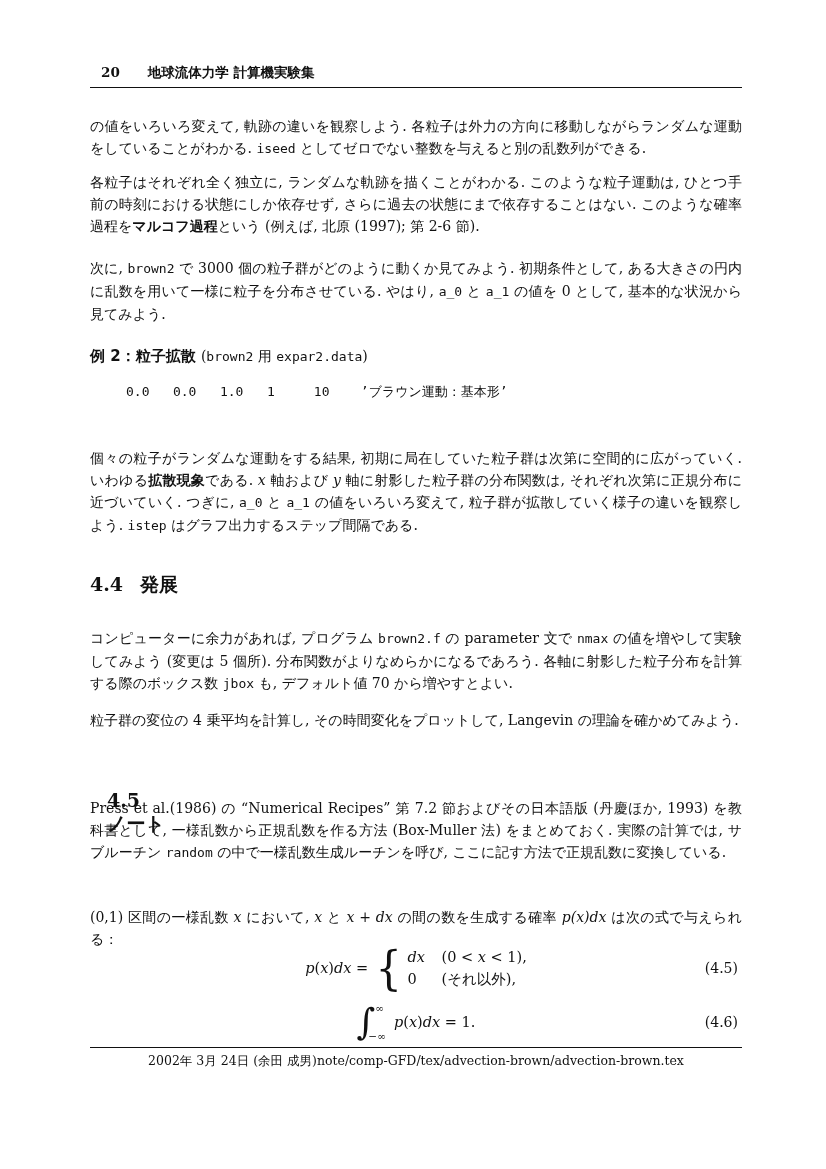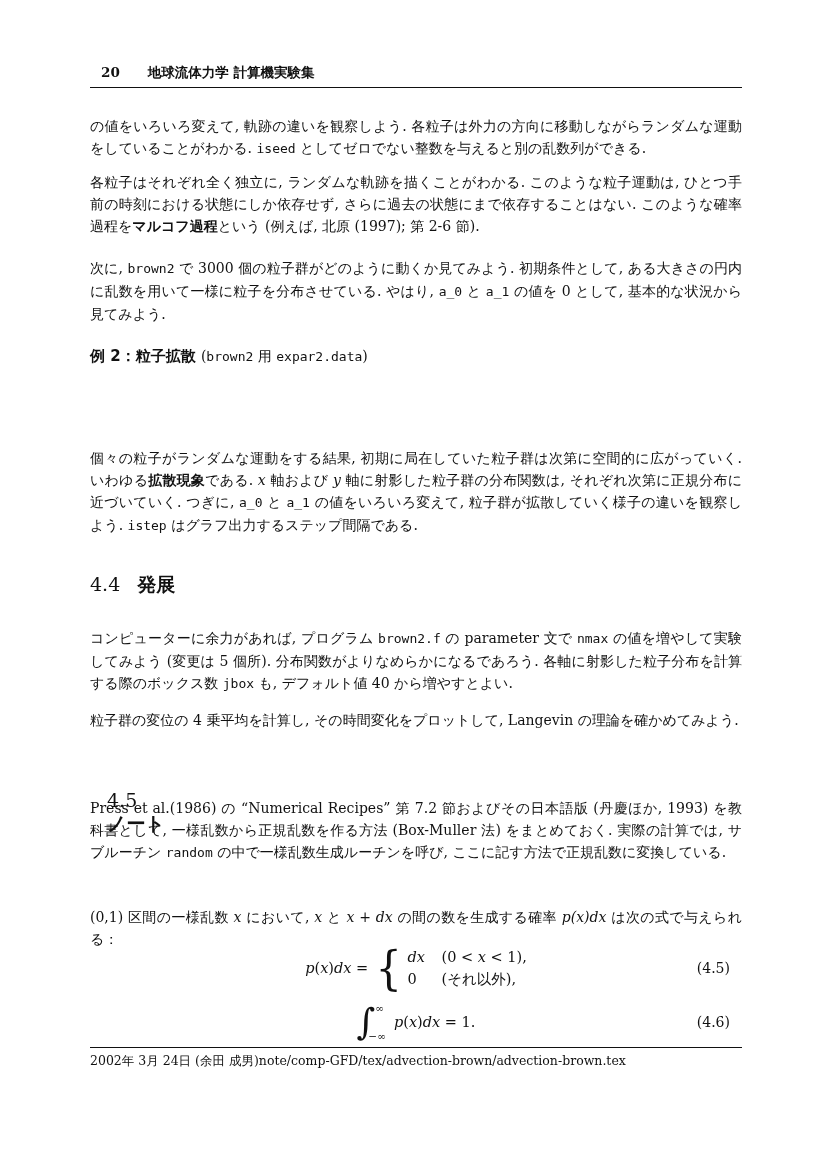--- a/index.html
+++ b/index.html
@@ -41,55 +41,55 @@
   .code-block {
     font-family:"DejaVu Sans Mono","Liberation Mono",monospace;
     font-size:13px; line-height:23px; white-space:pre;
     padding-left:36px;
   }
 
   
   .section-heading { display:flex; align-items:baseline; }
   .section-number {
     font-family:"DejaVu Serif","Liberation Serif",serif;
-    font-weight:400; font-size:19px;
+    font-weight:700; font-size:19px;
   }
   .section-title {
     font-family:"DejaVu Sans","Liberation Sans",sans-serif;
     font-weight:700; font-size:19px; margin-left:17px;
   }
 
   
   .equation { display:flex; justify-content:center; align-items:center; position:absolute; left:0; width:652px; }
   .eq-center { display:flex; align-items:center; font-size:14.5px; }
   .math { font-family:"DejaVu Serif","Liberation Serif",serif; }
   .cases-brace {
     font-family:"DejaVu Serif","Liberation Serif",serif;
     font-size:46px; font-weight:400; line-height:0;
     margin:0 4px 0 6px; transform:scaleX(0.9);
   }
   .cases { display:flex; flex-direction:column; }
   .case-row { display:flex; line-height:22px; }
   .case-val { width:34px; }
   .eq-number {
-    position:absolute; right:12px; top:50%; transform:translateY(-50%);
+    position:absolute; right:4px; top:50%; transform:translateY(-50%);
     font-size:14px;
   }
   .integral { display:inline-flex; align-items:center; margin-right:8px; }
   .int-glyph { font-size:36px; line-height:40px; font-family:"DejaVu Serif","Liberation Serif",serif; }
   .int-limits {
     display:inline-flex; flex-direction:column; justify-content:space-between;
     height:42px; font-size:10.5px; line-height:11px;
   }
   .int-upper { align-self:flex-start; margin-top:2px; }
   .int-lower { align-self:flex-start; margin-left:-7px; margin-bottom:1px; }
 
   
   .page-footer {
-    display:flex; justify-content:flex-start;
+    display:flex; justify-content:center;
     font-size:12.5px; line-height:18px;
   }
   .footer-path { font-family:"DejaVu Serif","Liberation Serif",serif; }
 </style>
 </head>
 <body>
 
 <div class="page">
   <div class="content">
 
@@ -100,30 +100,30 @@
     <div class="block rule-heavy" style="top:87px;"></div>
 
     <div class="block para" style="top:115px;"><span class="seg-n">の値をいろいろ変えて, 軌跡の違いを観察しよう. 各粒子は外力の方向に移動しながらランダムな運動をしていることがわかる. </span><span class="seg-c">iseed</span><span class="seg-n"> としてゼロでない整数を与えると別の乱数列ができる.</span></div>
 
     <div class="block para" style="top:171px;"><span class="seg-n">各粒子はそれぞれ全く独立に, ランダムな軌跡を描くことがわかる. このような粒子運動は, ひとつ手前の時刻における状態にしか依存せず, さらに過去の状態にまで依存することはない. このような確率過程を</span><span class="seg-b">マルコフ過程</span><span class="seg-n">という (例えば, 北原 (1997); 第 2-6 節).</span></div>
 
     <div class="block para" style="top:257px;"><span class="seg-n">次に, </span><span class="seg-c">brown2</span><span class="seg-n"> で 3000 個の粒子群がどのように動くか見てみよう. 初期条件として, ある大きさの円内に乱数を用いて一様に粒子を分布させている. やはり, </span><span class="seg-c">a_0</span><span class="seg-n"> と </span><span class="seg-c">a_1</span><span class="seg-n"> の値を 0 として, 基本的な状況から見てみよう.</span></div>
 
     <div class="block example-heading" style="top:345px;"><span class="seg-b">例 2：粒子拡散 </span><span class="seg-n">(</span><span class="seg-c">brown2</span><span class="seg-n"> 用 </span><span class="seg-c">expar2.data</span><span class="seg-n">)</span></div>
 
-    <div class="block code-block" style="top:380px;"></div>
+    <div class="block code-block" style="top:380px;"><div>0.0   0.0   1.0   1     10    ’ブラウン運動：基本形’</div></div>
 
     <div class="block para" style="top:447px;"><span class="seg-n">個々の粒子がランダムな運動をする結果, 初期に局在していた粒子群は次第に空間的に広がっていく. いわゆる</span><span class="seg-b">拡散現象</span><span class="seg-n">である. </span><span class="seg-i">x</span><span class="seg-n"> 軸および </span><span class="seg-i">y</span><span class="seg-n"> 軸に射影した粒子群の分布関数は, それぞれ次第に正規分布に近づいていく. つぎに, </span><span class="seg-c">a_0</span><span class="seg-n"> と </span><span class="seg-c">a_1</span><span class="seg-n"> の値をいろいろ変えて, 粒子群が拡散していく様子の違いを観察しよう. </span><span class="seg-c">istep</span><span class="seg-n"> はグラフ出力するステップ間隔である.</span></div>
 
     <div class="block section-heading" style="top:572px;">
       <span class="section-number">4.4</span>
       <span class="section-title">発展</span>
     </div>
 
-    <div class="block para" style="top:627px;"><span class="seg-n">コンピューターに余力があれば, プログラム </span><span class="seg-c">brown2.f</span><span class="seg-n"> の parameter 文で </span><span class="seg-c">nmax</span><span class="seg-n"> の値を増やして実験してみよう (変更は 5 個所). 分布関数がよりなめらかになるであろう. 各軸に射影した粒子分布を計算する際のボックス数 </span><span class="seg-c">jbox</span><span class="seg-n"> も, デフォルト値 40 から増やすとよい.</span></div>
+    <div class="block para" style="top:627px;"><span class="seg-n">コンピューターに余力があれば, プログラム </span><span class="seg-c">brown2.f</span><span class="seg-n"> の parameter 文で </span><span class="seg-c">nmax</span><span class="seg-n"> の値を増やして実験してみよう (変更は 5 個所). 分布関数がよりなめらかになるであろう. 各軸に射影した粒子分布を計算する際のボックス数 </span><span class="seg-c">jbox</span><span class="seg-n"> も, デフォルト値 70 から増やすとよい.</span></div>
 
     <div class="block para" style="top:709px;"><span class="seg-n">粒子群の変位の 4 乗平均を計算し, その時間変化をプロットして, Langevin の理論を確かめてみよう.</span></div>
 
     <div class="block section-heading" style="top:789px;flex-direction:column;">
       <span class="section-number">4.5</span>
       <span class="section-title">ノート</span>
     </div>
 
     <div class="block para" style="top:797px;"><span class="seg-n">Press et al.(1986) の “Numerical Recipes” 第 7.2 節およびその日本語版 (丹慶ほか, 1993) を教科書として, 一様乱数から正規乱数を作る方法 (Box-Muller 法) をまとめておく. 実際の計算では, サブルーチン </span><span class="seg-c">random</span><span class="seg-n"> の中で一様乱数生成ルーチンを呼び, ここに記す方法で正規乱数に変換している.</span></div>
 

